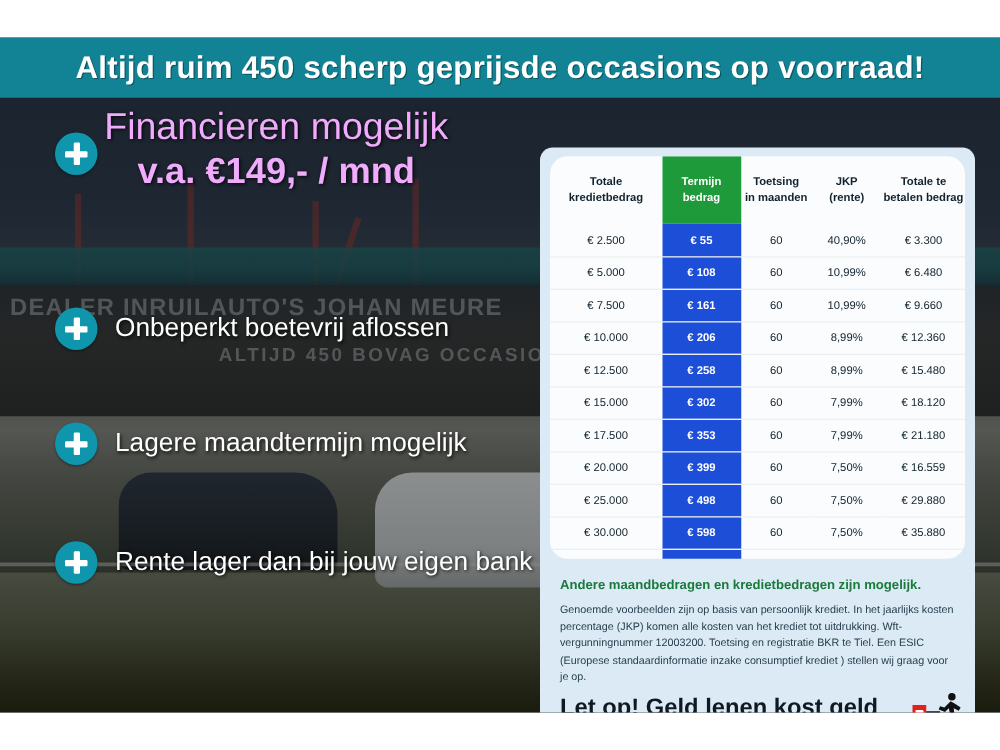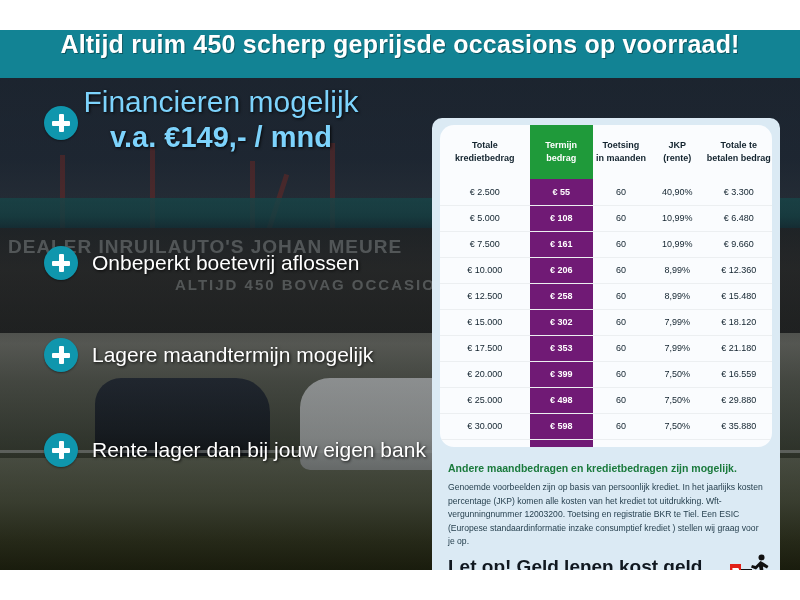--- a/index.html
+++ b/index.html
@@ -7,21 +7,21 @@
     font-family:"Liberation Sans", sans-serif; overflow:hidden; }
 
   #stage { position:relative; width:800px; height:600px; background:#ffffff; }
 
   
   #banner { position:absolute; left:0; top:30px; width:800px; height:540px;
     overflow:hidden; background:#2b3849; }
 
   
   #headbar { position:absolute; left:0; top:0; width:800px; height:48px;
-    background:#128394; display:flex; justify-content:center; z-index:6; }
+    background:#128394; display:flex; align-items:center; justify-content:center; z-index:6; }
   #headbar .htxt { font-size:25px; font-weight:bold; color:#ffffff; letter-spacing:.2px;
     white-space:nowrap; text-shadow:1px 1px 0 rgba(0,0,0,.35); }
 
   
   .photo { position:absolute; left:0; top:48px; width:800px; height:492px; overflow:hidden;
     background:
       linear-gradient(180deg,#5d6f7d 0%,#6d7f8a 8%,#3a4450 16%,#2e3640 22%,#343c46 34%,
                       #6e6f63 46%,#8d8c80 54%,#6d6f61 62%,#4d5242 74%,#32331f 86%,#232415 100%);
   }
   
@@ -55,35 +55,35 @@
   #bullets { position:absolute; left:0; top:48px; width:430px; height:492px; z-index:5; }
   .bullet { position:absolute; display:flex; align-items:center;text-align:right; }
   .plus { width:34px; height:34px; border-radius:50%; background:#0f96ad; flex:0 0 34px;
     position:relative; box-shadow:0 1px 2px rgba(0,0,0,.4); }
   .plus::before, .plus::after { content:""; position:absolute; background:#ffffff; border-radius:1px; }
   .plus::before { left:50%; top:8px; width:5px; height:18px; margin-left:-2.5px; }
   .plus::after  { top:50%; left:8px; height:5px; width:18px; margin-top:-2.5px; }
   .btext { margin-left:14px; color:#ffffff; font-size:21px; white-space:nowrap;
     text-shadow:1px 1px 3px rgba(0,0,0,.85); }
   .lead { position:absolute; left:12px; top:6px; width:418px; text-align:center;
-    color:#7dd3fc; text-shadow:1px 1px 3px rgba(0,0,0,.85); }
+    color:#f0abfc; text-shadow:1px 1px 3px rgba(0,0,0,.85); }
   .lead .l1 { font-size:30px; font-weight:normal; line-height:1.18; }
   .lead .l2 { font-size:29px; font-weight:bold; line-height:1.25; }
 
   
   #card { position:absolute; left:432px; top:88px; width:348px; height:505px;
     background:#dbeaf4; border-radius:10px 10px 0 0; z-index:5; overflow:hidden; }
   #tablewrap { position:absolute; left:8px; top:7px; width:332px; height:322px;
     background:#fafcfe; border-radius:14px; overflow:hidden; }
   table { width:100%; border-collapse:collapse; table-layout:fixed; }
   th, td { text-align:center; font-size:9px; color:#12232e; padding:0; }
   thead th { font-weight:bold; height:54px; line-height:1.45; vertical-align:middle; }
   tbody td { height:26px; border-top:1px solid #eceff1;margin-left:40px; }
   tbody tr:first-child td { border-top:none; }
-  .cG { background:#701a75; color:#ffffff; font-weight:bold; }
+  .cG { background:#1d4ed8; color:#ffffff; font-weight:bold; }
   thead .cG { background:#1f9a3a; }
   col.c0 { width:27%; } col.c1 { width:19%; } col.c2 { width:17%; }
   col.c3 { width:17%; } col.c4 { width:20%; }
 
   .note { position:absolute; left:16px; top:344px; width:318px; }
   .note .nhead { color:#1a7a3c; font-weight:bold; font-size:10.5px; margin-bottom:7px; }
   .note .nbody { color:#27414f; font-size:8.6px; line-height:1.58; }
   .warn { position:absolute; left:16px; top:436px; width:320px; display:flex;
     align-items:center;gap:20px; }
   .warn .wtxt { font-size:19px; font-weight:bold; color:#101820; white-space:nowrap; }

